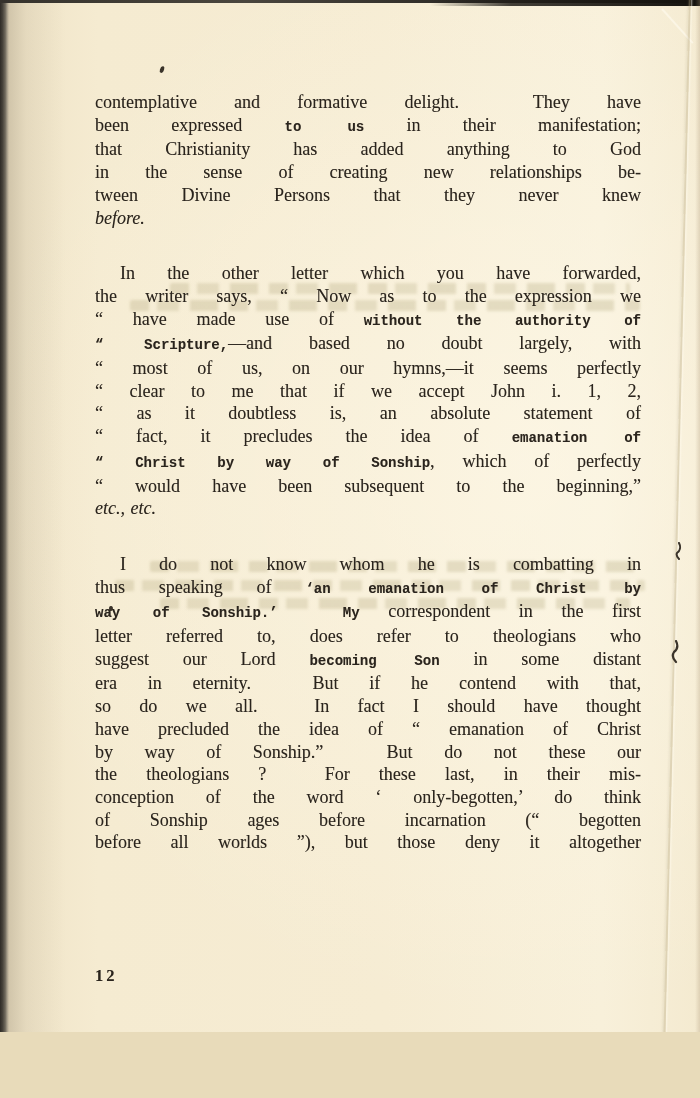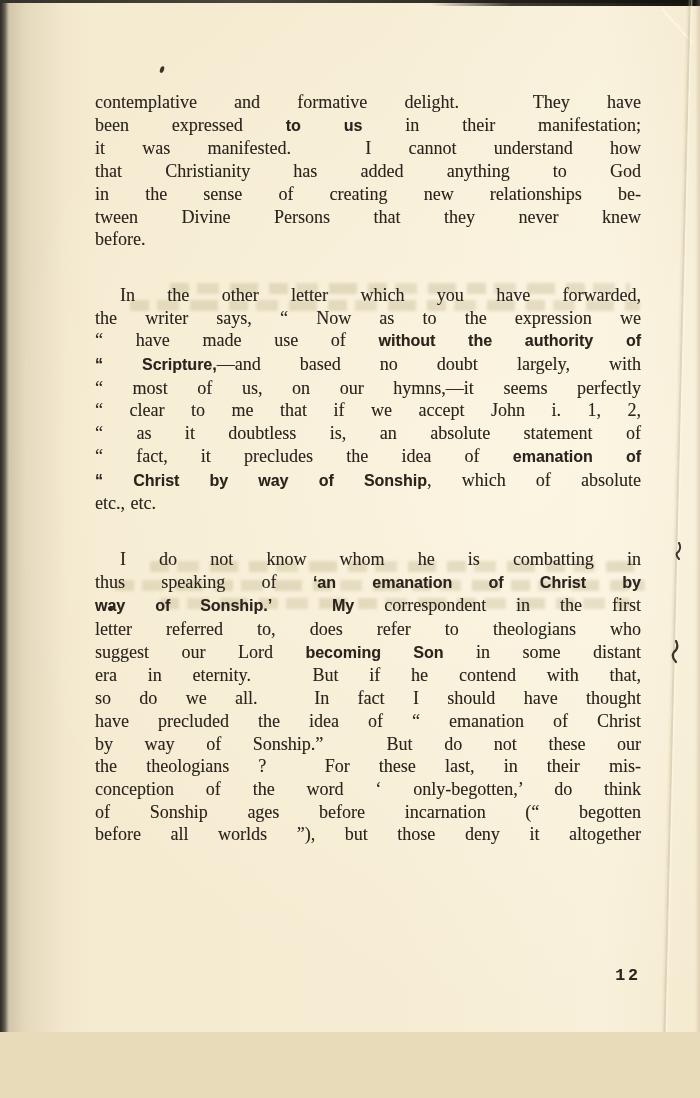--- a/index.html
+++ b/index.html
@@ -35,27 +35,27 @@
   .bottom-strip{position:absolute;left:0;right:0;top:1087px;height:11px;
         background:linear-gradient(180deg,#f1e6c8 0%,#e9dbba 45%,#e2d2ac 100%);}
   
   #text-block{position:absolute;left:95px;top:91px;width:546px;color:#2a241d;
         font-size:18px;line-height:22.7px;word-spacing:1px;
         text-shadow:.3px .3px 0 rgba(42,36,29,.28);}
   .para{margin:0;}
   .para + .para{margin-top:33px;}
   .para:nth-child(3){}
   .line{text-align:justify;text-align-last:justify;white-space:normal;}
-  .line.short{text-align-last:left;}
+  .line.short{text-align-last:left;font-style:italic;}
   .line.indent{text-indent:25px;font-family:Liberation Serif, serif;}
-  .b{font-family:Liberation Sans, sans-serif;font-weight:700;font-size:16px;}
+  .b{font-family:Liberation Mono, monospace;font-weight:700;font-size:14px;}
   
-  #folio{position:absolute;left:95px;top:966px;width:546px;text-align:right;
+  #folio{position:absolute;left:95px;top:966px;width:546px;text-align:left;
         color:#2a241d;font-size:16.5px;font-weight:700;letter-spacing:3px;
-        font-family:Liberation Mono, monospace;text-shadow:.3px .3px 0 rgba(42,36,29,.25);}
+        font-family:Liberation Serif, serif;text-shadow:.3px .3px 0 rgba(42,36,29,.25);}
   
   .ghost{position:absolute;height:11px;border-radius:2px;filter:blur(1.7px);opacity:.8;
         background:repeating-linear-gradient(90deg,
           rgba(158,146,98,.30) 0 19px, rgba(158,146,98,0) 19px 27px,
           rgba(158,146,98,.27) 27px 49px, rgba(158,146,98,0) 49px 60px,
           rgba(158,146,98,.31) 60px 88px, rgba(158,146,98,0) 88px 99px);}
   
   .speck{position:absolute;background:#3a332a;border-radius:60% 40% 55% 45%;}
   .mark-svg{position:absolute;}
 </style>
@@ -87,36 +87,36 @@
     <path d="M7 1 C9 5 8 9 5 11 C4 13 5 15 7 17" stroke="#3a332a" stroke-width="2" fill="none" stroke-linecap="round"></path>
   </svg>
   <svg class="mark-svg" style="left:668px;top:640px;" width="14" height="24">
     <path d="M8 1 C10 5 10 9 6 12 C4 15 5 19 8 22" stroke="#3a332a" stroke-width="2.2" fill="none" stroke-linecap="round"></path>
   </svg>
 
   <div id="text-block">
       <div class="para">
         <div class="line"><span>contemplative and formative delight.&nbsp; They have</span></div>
         <div class="line"><span>been expressed </span><span class="b">to us</span><span> in their manifestation;</span></div>
-        <div class="line"><span>it was manifested.&nbsp; I cannot understand how</span></div>
         <div class="line"><span>that Christianity has added anything to God</span></div>
         <div class="line"><span>in the sense of creating new relationships be-</span></div>
         <div class="line"><span>tween Divine Persons that they never knew</span></div>
         <div class="line short"><span>before.</span></div>
       </div>
       <div class="para">
         <div class="line indent"><span>In the other letter which you have forwarded,</span></div>
         <div class="line"><span>the writer says, “ Now as to the expression we</span></div>
         <div class="line"><span>“ have made use of </span><span class="b">without the authority of</span></div>
         <div class="line"><span class="b">“ Scripture,</span><span>—and based no doubt largely, with</span></div>
         <div class="line"><span>“ most of us, on our hymns,—it seems perfectly</span></div>
         <div class="line"><span>“ clear to me that if we accept John i. 1, 2,</span></div>
         <div class="line"><span>“ as it doubtless is, an absolute statement of</span></div>
         <div class="line"><span>“ fact, it precludes the idea of </span><span class="b">emanation of</span></div>
-        <div class="line"><span class="b">“ Christ by way of Sonship</span><span>, which of absolute</span></div>
+        <div class="line"><span class="b">“ Christ by way of Sonship</span><span>, which of perfectly</span></div>
+        <div class="line"><span>“ would have been subsequent to the beginning,”</span></div>
         <div class="line short"><span>etc., etc.</span></div>
       </div>
       <div class="para">
         <div class="line indent"><span>I do not know whom he is combatting in</span></div>
         <div class="line"><span>thus speaking of </span><span class="b">‘an emanation of Christ by</span></div>
         <div class="line"><span class="b">way of Sonship.’&nbsp; My</span><span> correspondent in the first</span></div>
         <div class="line"><span>letter referred to, does refer to theologians who</span></div>
         <div class="line"><span>suggest our Lord </span><span class="b">becoming Son</span><span> in some distant</span></div>
         <div class="line"><span>era in eternity.&nbsp; But if he contend with that,</span></div>
         <div class="line"><span>so do we all.&nbsp; In fact I should have thought</span></div>

